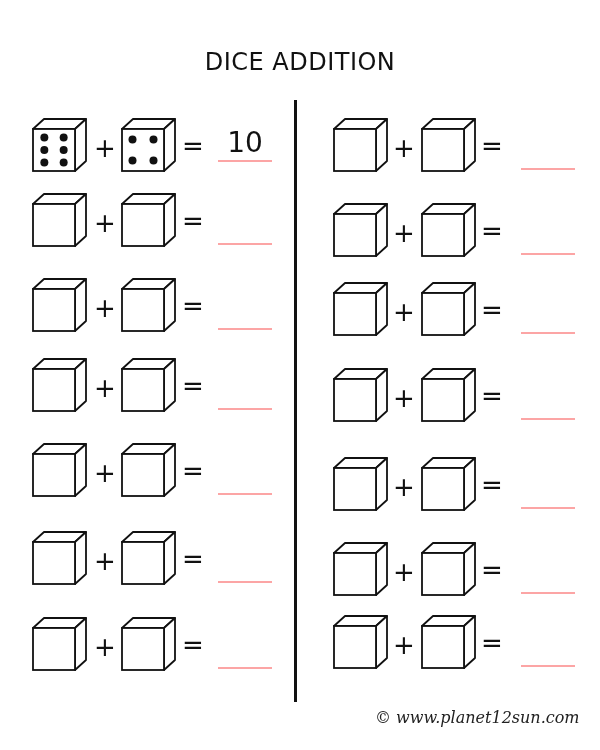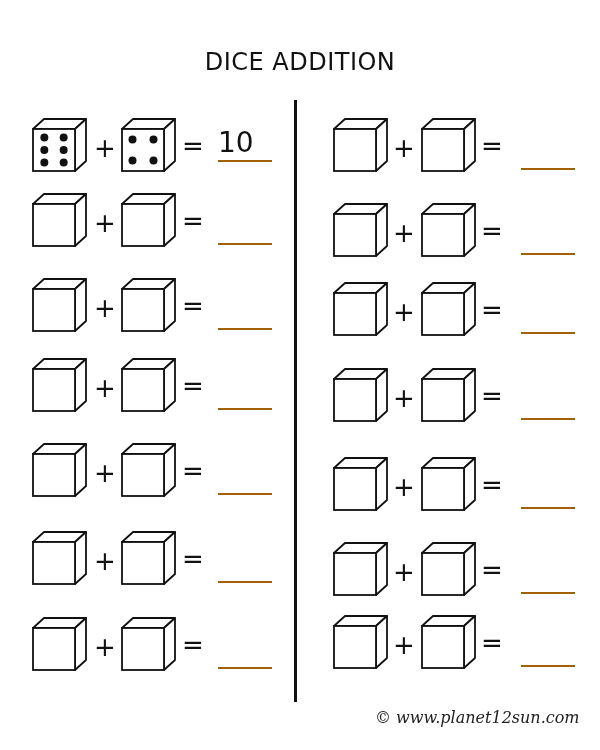--- a/index.html
+++ b/index.html
@@ -3,21 +3,21 @@
 <meta charset="utf-8">
 <style>
   html, body { margin:0; padding:0; background:#ffffff; }
   body { width:600px; height:750px; position:relative; overflow:hidden; font-family:"DejaVu Sans", sans-serif; color:#111; }
   .title { position:absolute; left:0; width:600px; top:48px; text-align:center; font-size:24px; letter-spacing:0.5px; font-family:"DejaVu Sans", sans-serif; }
   .divider { position:absolute; left:294px; top:100px; width:3px; height:602px; background:#111; }
   .row { position:absolute; height:60px; }
   .cube { position:absolute; top:0; width:56px; height:54px; }
   .cube svg { display:block; overflow:visible; }
   .op { position:absolute; font-size:26px; line-height:26px; font-family:"DejaVu Sans", sans-serif; }
-  .answer { position:absolute; width:54px; border-bottom:2px solid #a16207; text-align:left; font-size:28px; line-height:30px; height:32px; font-family:"DejaVu Sans", sans-serif; }
+  .answer { position:absolute; width:54px; border-bottom:2px solid #fca5a5; text-align:center; font-size:28px; line-height:30px; height:32px; font-family:"DejaVu Sans", sans-serif; }
   .footer { position:absolute; left:375px; top:708px; width:220px; font-family:"DejaVu Serif", serif; font-size:16px; font-style:italic; color:#222; }
 </style>
 </head>
 <body>
 
 <div class="title">DICE ADDITION</div>
 <div class="divider"></div>
 
 <div id="worksheet">
     <div class="row" style="left: 32px; top: 118px; width: 260px;">

